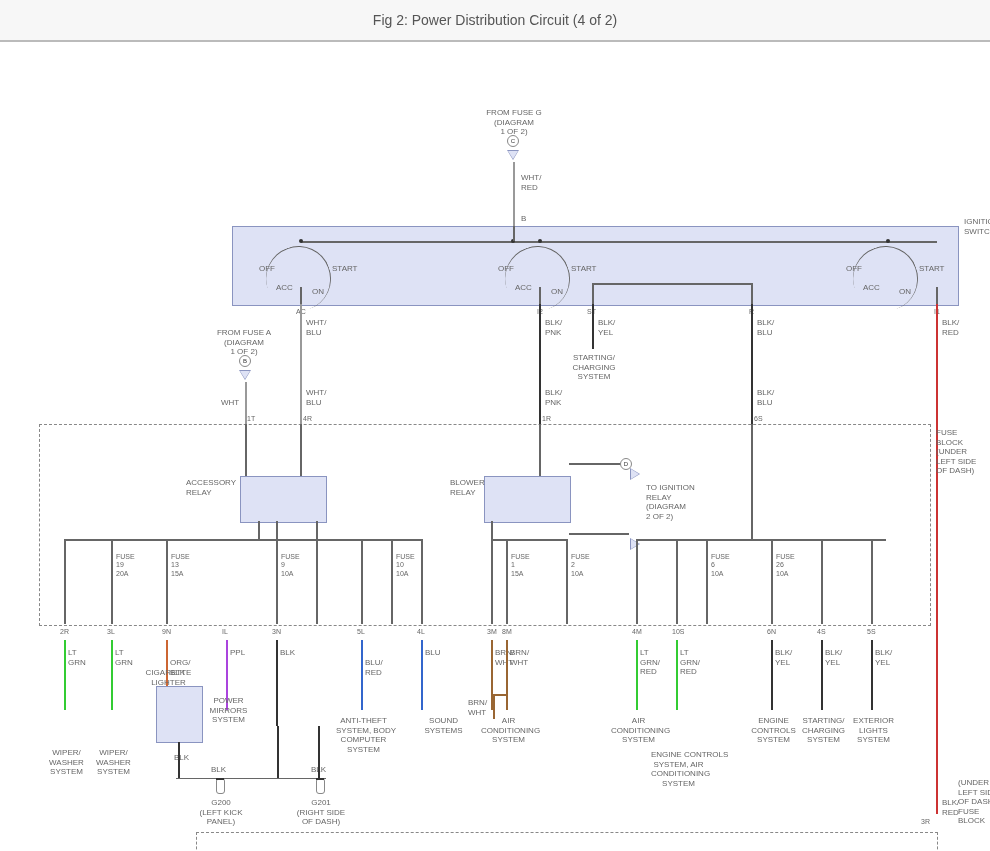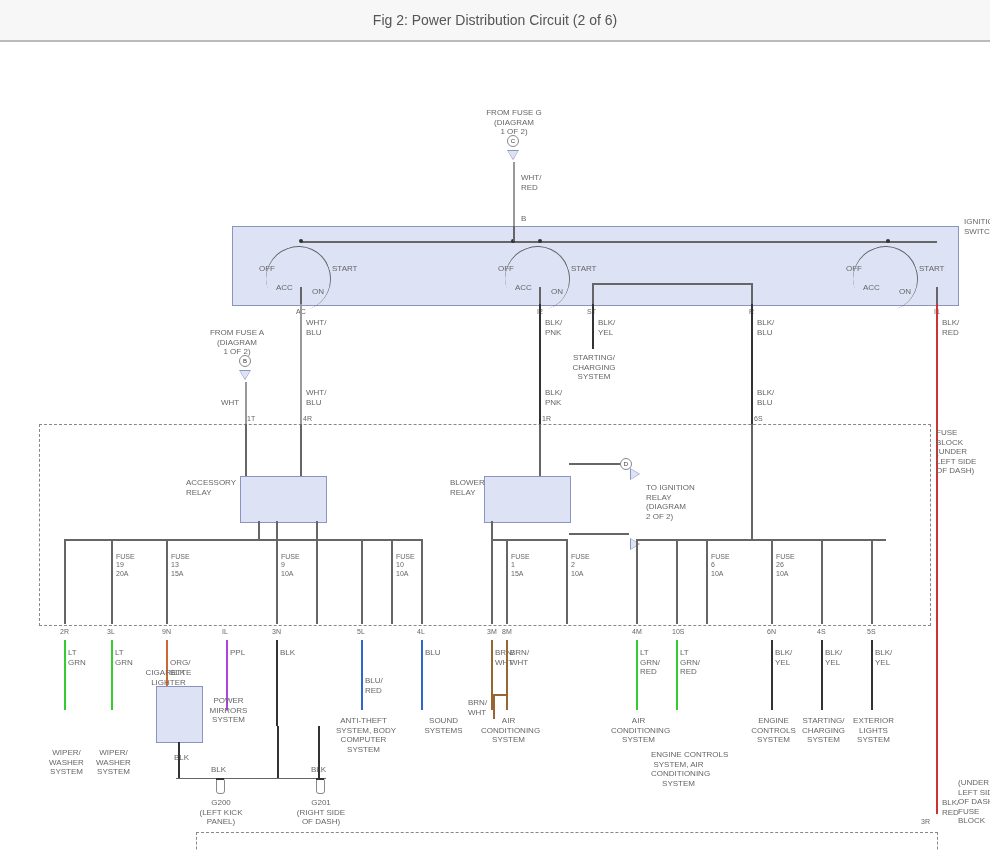--- a/index.html
+++ b/index.html
@@ -21,21 +21,21 @@
 .term{position:absolute;font-size:7px;color:#666}
 .fuse{position:absolute;font-size:7px;color:#666;line-height:1.2}
 .switch-arc{position:absolute;border:1px solid #666;border-radius:50%;border-bottom:none;border-left:none}
 .pill{position:absolute;width:7px;height:14px;border:1px solid #888;border-radius:3px;background:#fff}
 .circle-conn{position:absolute;width:10px;height:10px;border:1px solid #888;border-radius:50%;background:#fff;font-size:6px;text-align:center;line-height:10px}
 </style>
 </head>
 <body>
 
 <div class="header">
-  <span class="title">Fig 2: Power Distribution Circuit (2 of 6)</span>
+  <span class="title">Fig 2: Power Distribution Circuit (4 of 2)</span>
 </div>
 
 <div class="diagram">
 
 <div class="lbl lblc" style="top:50px;left:458px;width:80px">FROM FUSE G<br>(DIAGRAM<br>1 OF 2)</div>
 <div class="tri" style="top:92px;left:491px"></div>
 <div class="circle-conn" style="top:77px;left:491px">C</div>
 <div class="vline" style="top:104px;left:497px;height:65px;background:#999"></div>
 <div class="lbl" style="top:115px;left:505px">WHT/<br>RED</div>
 <div class="lbl" style="top:156px;left:505px">B</div>
@@ -94,21 +94,21 @@
 <div class="lbl lblc" style="top:295px;left:553px;width:50px">STARTING/<br>CHARGING<br>SYSTEM</div>
 
 <div class="vline" style="top:246px;left:735px;height:120px;background:#333"></div>
 <div class="lbl" style="top:260px;left:741px">BLK/<br>BLU</div>
 <div class="lbl" style="top:330px;left:741px">BLK/<br>BLU</div>
 <div class="term" style="top:357px;left:738px">6S</div>
 
 <div class="vline" style="top:246px;left:920px;height:510px;background:#c33"></div>
 <div class="lbl" style="top:260px;left:926px">BLK/<br>RED</div>
 
-<div class="lbl lblc" style="top:270px;left:186px;width:70px">FROM FUSE A<br>(DIAGRAM<br>1 OF 2)</div>
+<div class="lbl lblc" style="top:270px;left:193px;width:70px">FROM FUSE A<br>(DIAGRAM<br>1 OF 2)</div>
 <div class="tri" style="top:312px;left:223px"></div>
 <div class="circle-conn" style="top:297px;left:223px">B</div>
 <div class="vline" style="top:324px;left:229px;height:42px;background:#999"></div>
 <div class="lbl" style="top:340px;left:205px">WHT</div>
 <div class="term" style="top:357px;left:231px">1T</div>
 
 <div class="dashbox" style="top:366px;left:23px;width:890px;height:200px"></div>
 <div class="lbl" style="top:370px;left:920px;width:55px">FUSE<br>BLOCK<br>(UNDER<br>LEFT SIDE<br>OF DASH)</div>
 
 <div class="relay" style="top:418px;left:224px;width:85px;height:45px"></div>
@@ -176,21 +176,21 @@
       <div class="lbl lblc" style="top:610px;left:125px;width:55px">CIGARETTE<br>LIGHTER</div>
       <div class="term" style="top:570px;left:206px">IL</div>
       <div class="vline" style="top:582px;left:210px;height:70px;background:#a4d"></div>
       <div class="lbl" style="top:590px;left:214px">PPL</div>
       <div class="lbl lblc" style="top:638px;left:185px;width:55px">POWER<br>MIRRORS<br>SYSTEM</div>
       <div class="term" style="top:570px;left:256px">3N</div>
       <div class="vline" style="top:582px;left:260px;height:86px;background:#333"></div>
       <div class="lbl" style="top:590px;left:264px">BLK</div>
       <div class="term" style="top:570px;left:341px">5L</div>
       <div class="vline" style="top:582px;left:345px;height:70px;background:#36c"></div>
-      <div class="lbl" style="top:618px;left:349px">BLU/<br>RED</div>
+      <div class="lbl" style="top:600px;left:349px">BLU/<br>RED</div>
       <div class="lbl lblc" style="top:658px;left:320px;width:55px">ANTI-THEFT<br>SYSTEM, BODY<br>COMPUTER<br>SYSTEM</div>
       <div class="term" style="top:570px;left:401px">4L</div>
       <div class="vline" style="top:582px;left:405px;height:70px;background:#36c"></div>
       <div class="lbl" style="top:590px;left:409px">BLU</div>
       <div class="lbl lblc" style="top:658px;left:400px;width:55px">SOUND<br>SYSTEMS</div>
       <div class="term" style="top:570px;left:471px">3M</div>
       <div class="vline" style="top:582px;left:475px;height:70px;background:#963"></div>
       <div class="lbl" style="top:590px;left:479px">BRN/<br>WHT</div>
       <div class="term" style="top:570px;left:486px">8M</div>
       <div class="vline" style="top:582px;left:490px;height:70px;background:#963"></div>

